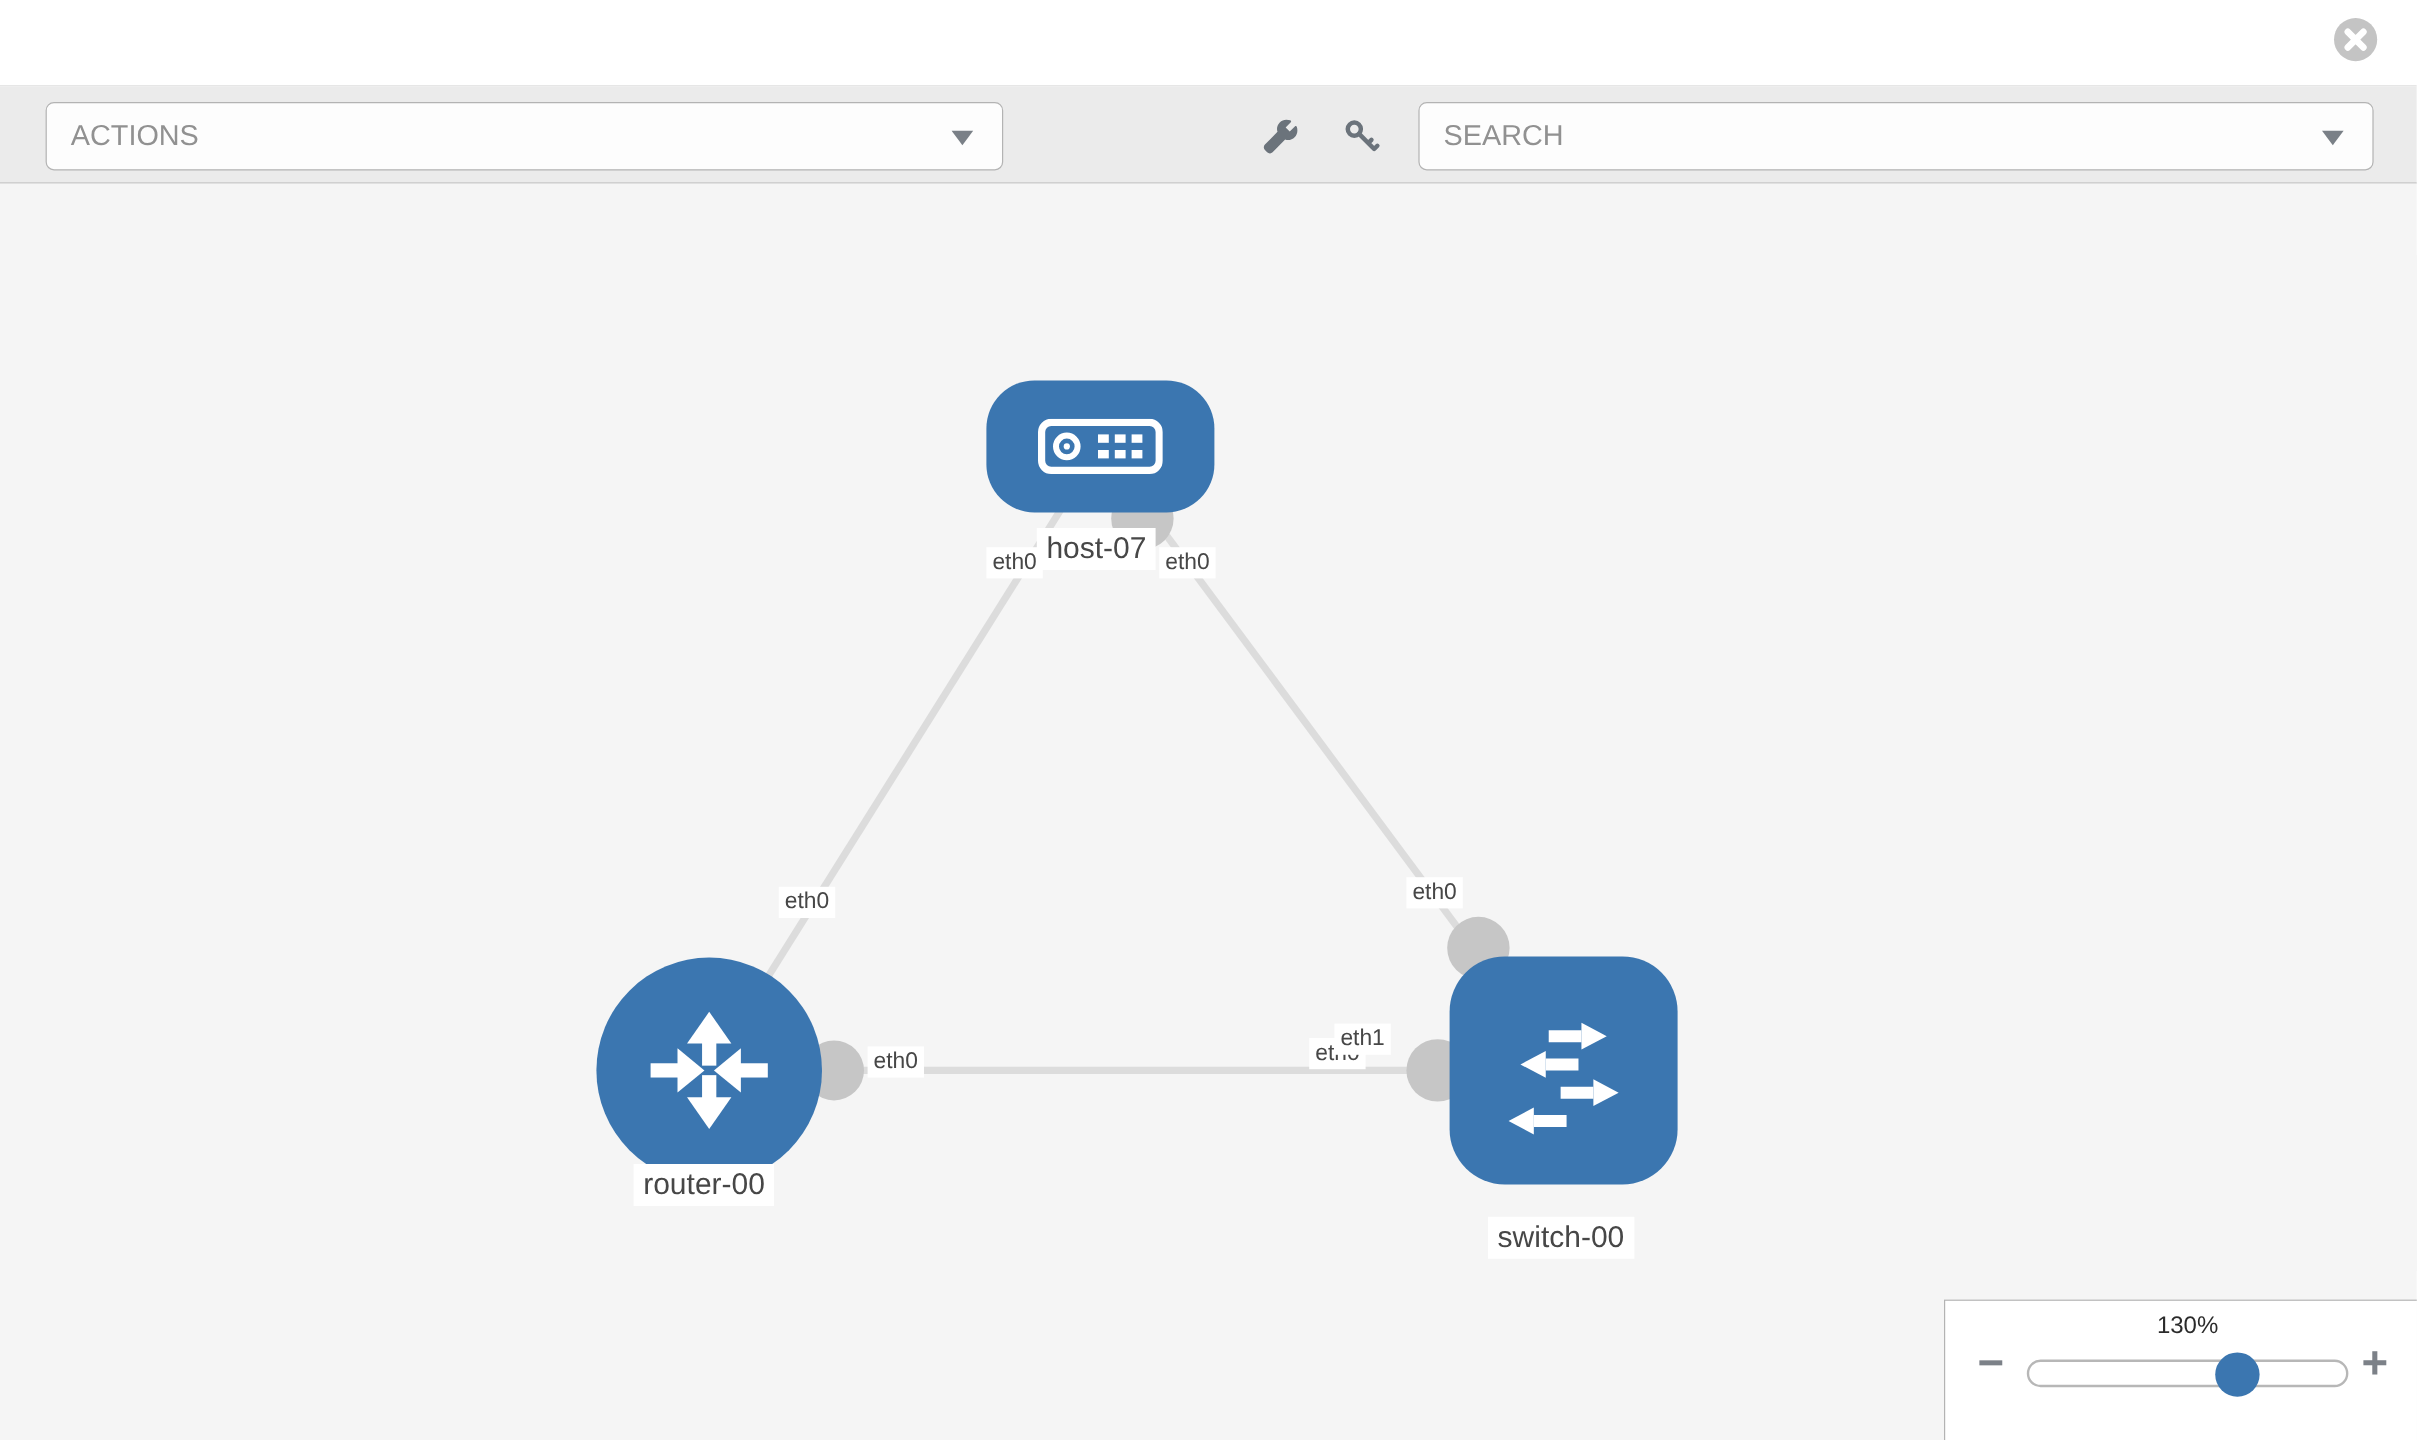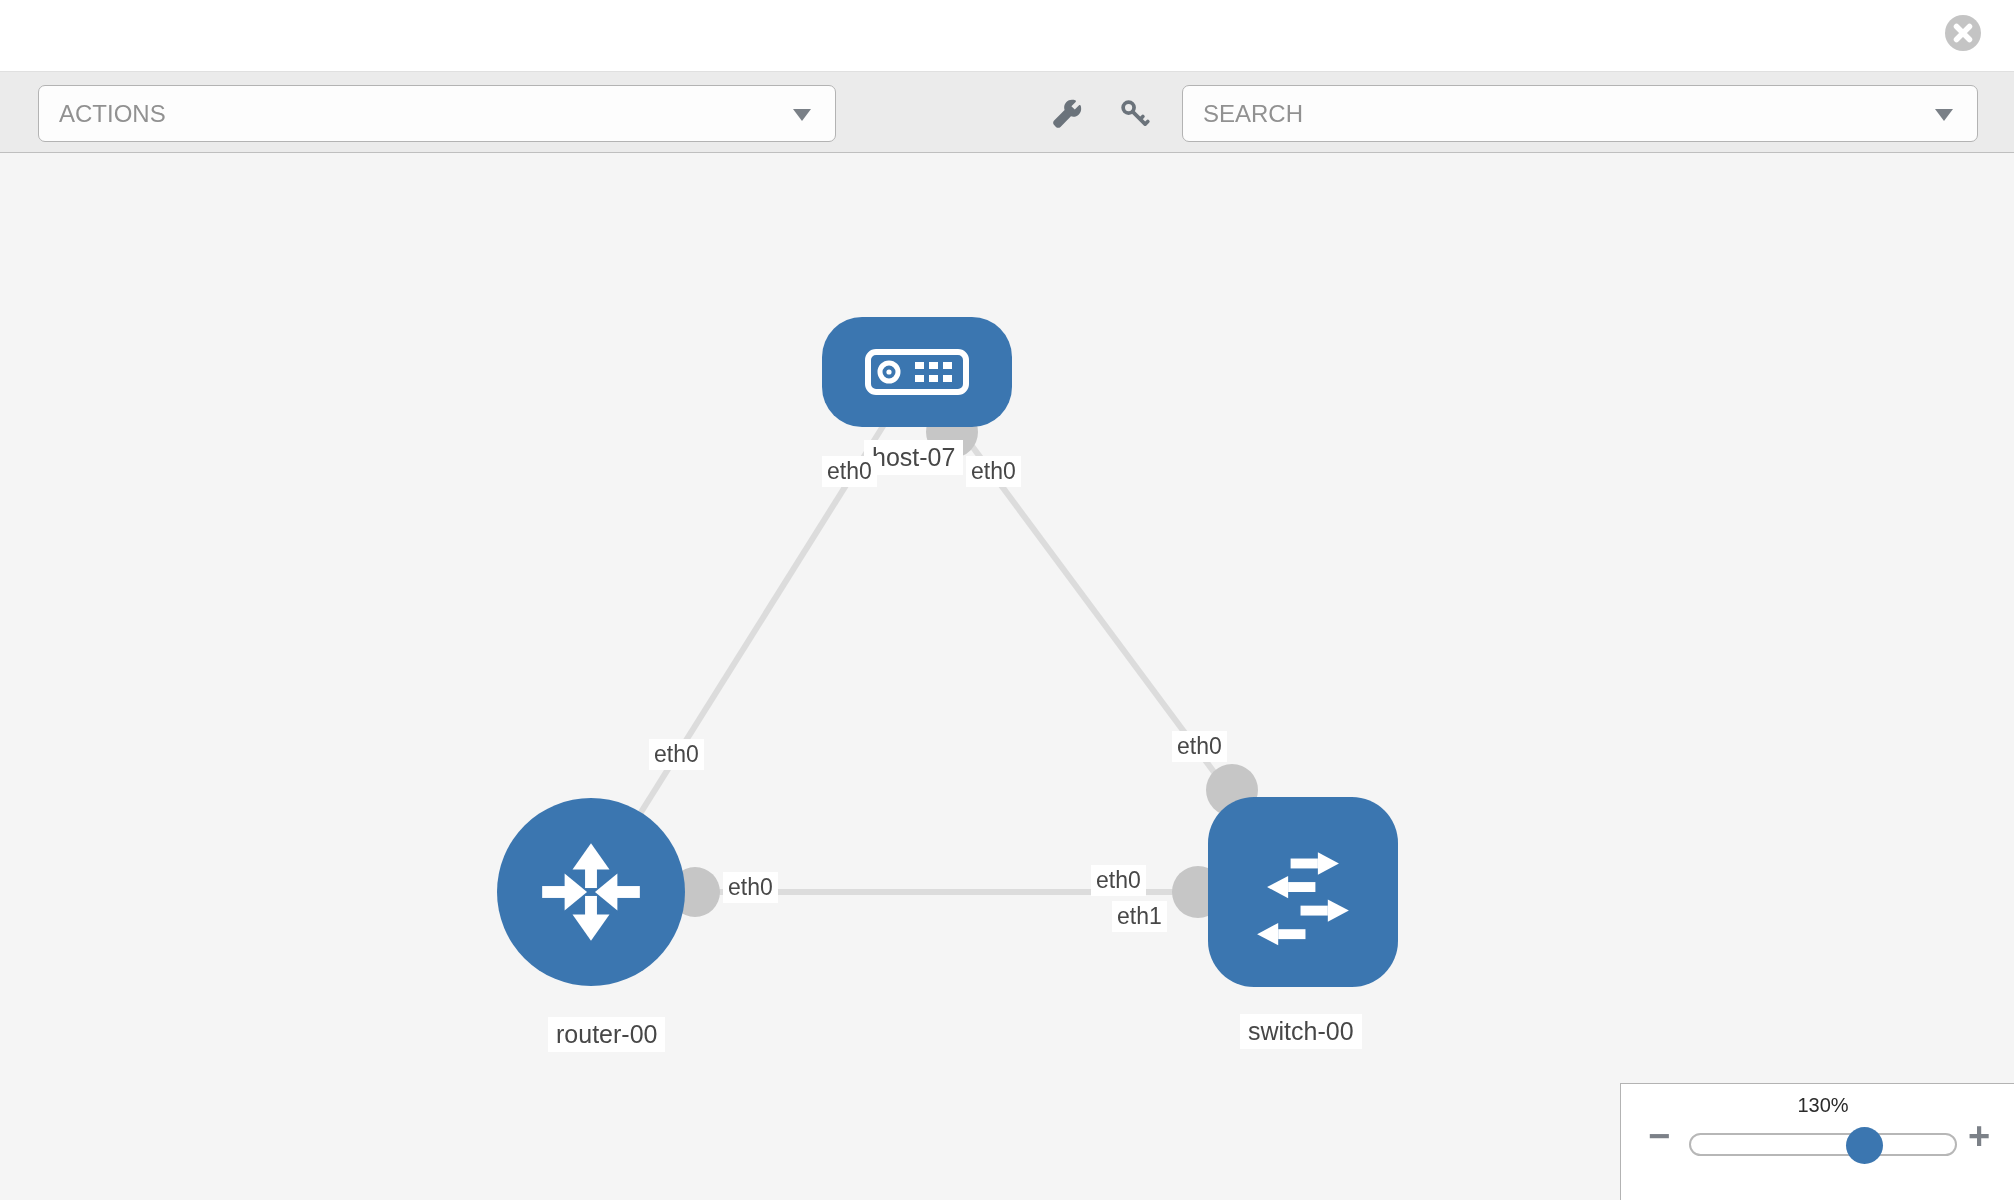--- a/index.html
+++ b/index.html
@@ -38,33 +38,33 @@
 
   .node { position:absolute; z-index:2; background:#3b76b0; display:flex;
           align-items:center; justify-content:center; cursor:pointer; }
   .node-host   { left:822px;  top:164px; width:190px; height:110px; border-radius:40px; }
   .node-router { left:497px;  top:645px; width:188px; height:188px; border-radius:50%; }
   .node-switch { left:1208px; top:644px; width:190px; height:190px; border-radius:46px; }
 
   .chip { position:absolute; z-index:3; background:#ffffff; color:#474747;
           white-space:nowrap; }
   .chip-node { font-size:25px; padding:3px 8px; }
-  .chip-eth  { font-size:23px; padding:2px 5px; }
+  .chip-eth  { font-size:19px; padding:2px 5px; }
 
   .chip-host-label   { left:864px;  top:287px; }
-  .chip-router-label { left:528px;  top:864px;margin-left:20px; }
+  .chip-router-label { left:528px;  top:817px; }
   .chip-switch-label { left:1240px; top:845px;margin-top:16px; }
 
   .chip-eth-host-left  { left:822px;  top:303px; }
   .chip-eth-host-right { left:966px;  top:303px; }
   .chip-eth-link1      { left:649px;  top:586px; }
   .chip-eth-link2      { left:1172px; top:578px; }
   .chip-eth-link3-r    { left:723px;  top:719px; }
   .chip-eth-link3-back { left:1091px; top:712px; }
-  .chip-eth-link3-front{ left:1112px; top:748px; z-index:4; }
+  .chip-eth-link3-front{ left:1112px; top:700px; z-index:4; }
 
   
   .zoom-panel { position:absolute; left:1620px; top:930px; width:500px; height:190px;
                 background:#fff; border:1px solid #b3b3b3; z-index:10; }
   .zoom-value { position:absolute; left:68px; top:10px; width:268px; text-align:center;
                 font-size:20px; color:#2b2b2b; }
   .zoom-minus, .zoom-plus { position:absolute; top:30px; width:40px; height:44px;
                 border:none; background:transparent; font-size:38px; font-weight:bold;
                 color:#7c8188; cursor:pointer; line-height:44px; text-align:center; }
   .zoom-minus { left:18px; }

